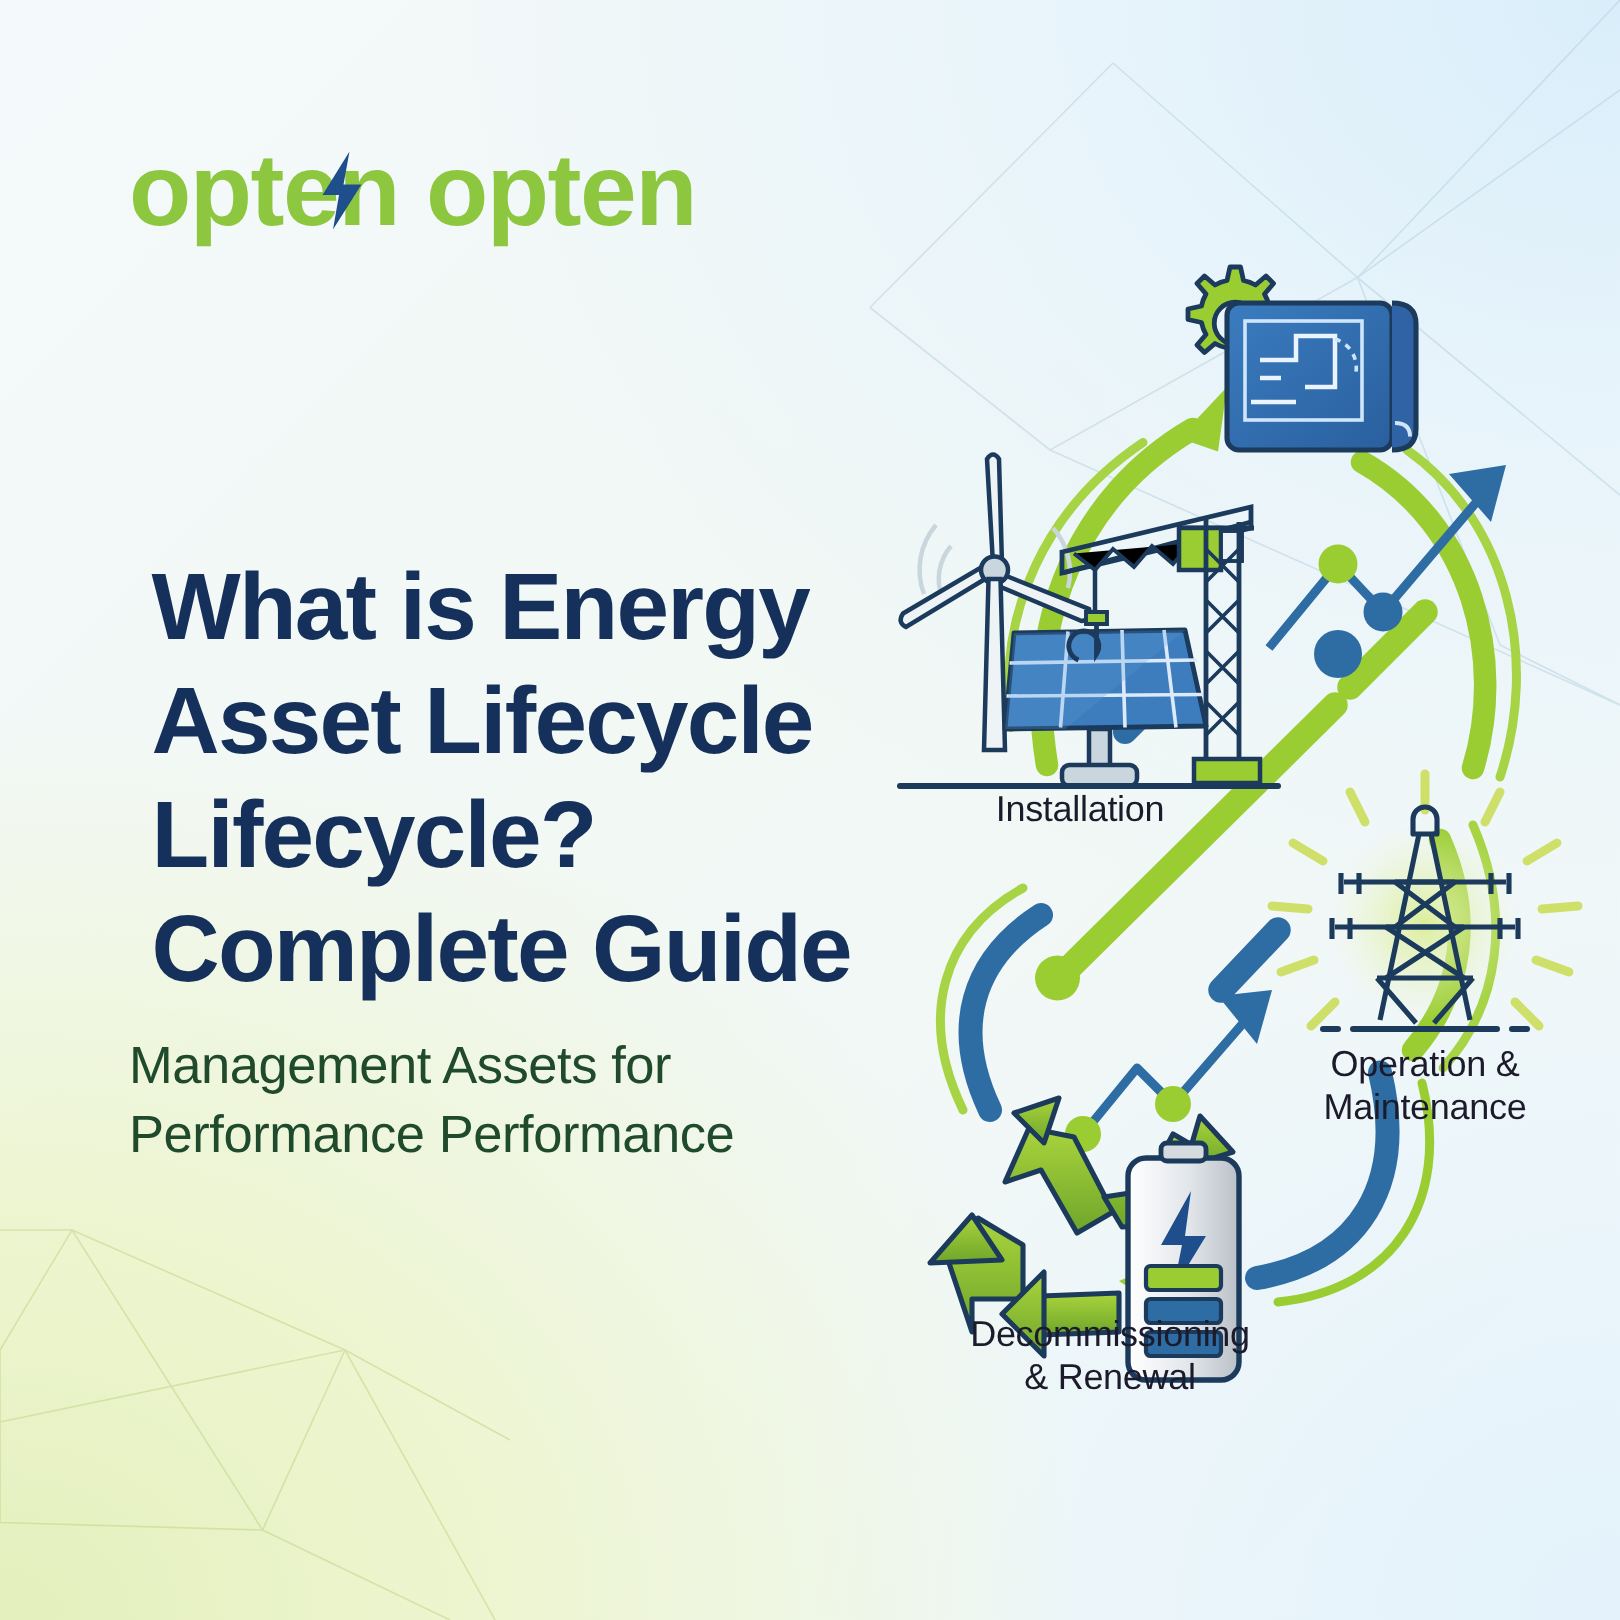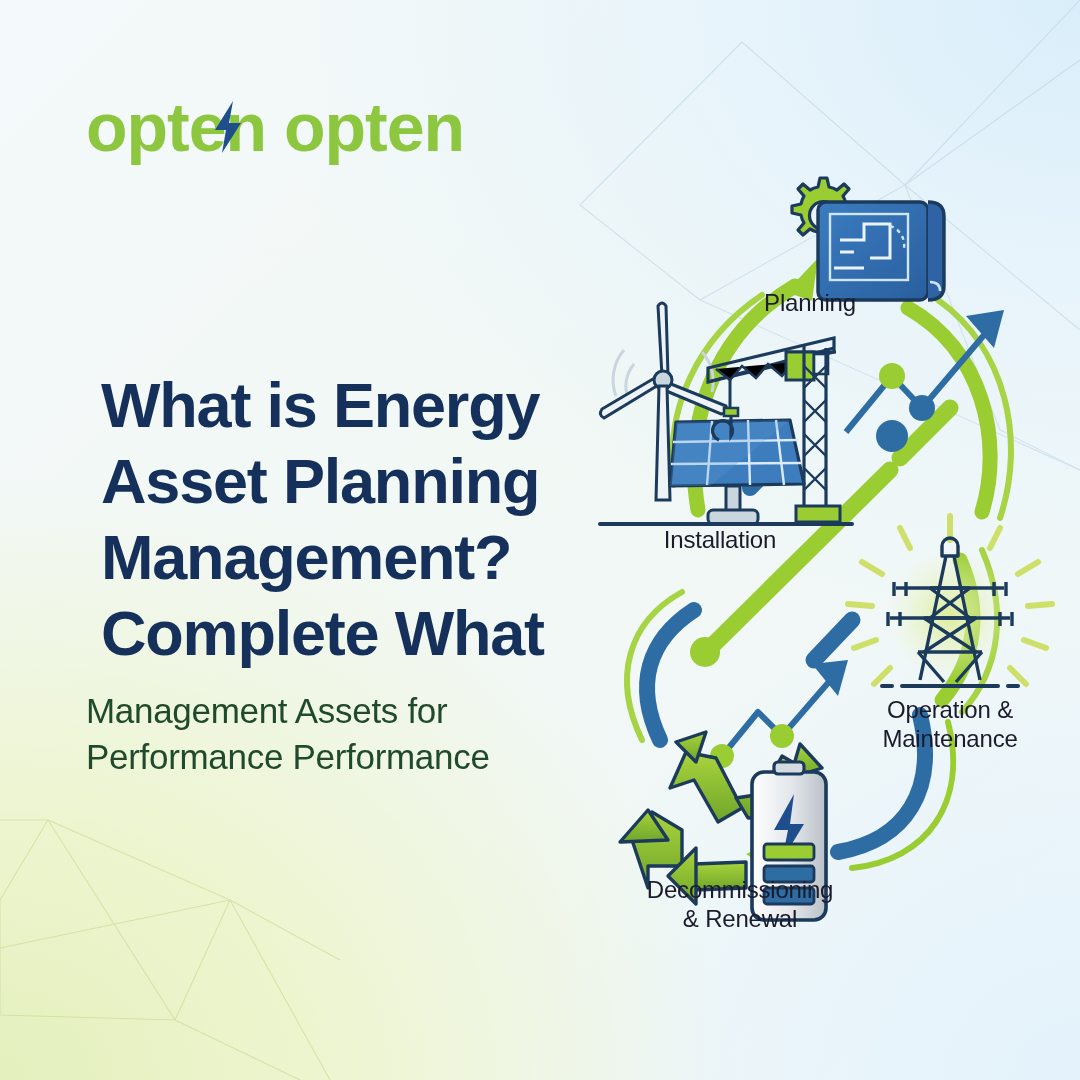--- a/index.html
+++ b/index.html
@@ -127,23 +127,23 @@
   <div class="logo">
     <div class="logo-text">opten opten</div>
     <svg class="logo-bolt" viewBox="0 0 42 56">
       <path d="M26 2 L8 31 L19 31 L15 54 L34 24 L22 24 Z" fill="#1f4e8c"></path>
     </svg>
   </div>
 
   <div class="headline">
     <h1>
       <span>What is Energy</span><br>
-      <span>Asset Planning</span><br>
-      <span>Management?</span><br>
-      <span>Complete What</span>
+      <span>Asset Lifecycle</span><br>
+      <span>Lifecycle?</span><br>
+      <span>Complete Guide</span>
     </h1>
   </div>
 
   <div class="subhead">
     <span>Management Assets for</span><br>
     <span>Performance Performance</span>
   </div>
 
   <div class="diagram">
 
@@ -331,21 +331,20 @@
 
         <rect x="162" y="632" width="74" height="148" rx="12" fill="url(#battGrad)" stroke="#1b3a5c" stroke-width="3.6"></rect>
         <rect x="184" y="622" width="30" height="12" rx="4" fill="#d6dbe0" stroke="#1b3a5c" stroke-width="3.2"></rect>
         <path d="M204 654 L184 690 L198 690 L192 720 L214 684 L200 684 Z" fill="#1f4e8c"></path>
         <rect x="174" y="704" width="50" height="16" rx="3" fill="#9acd32" stroke="#1b3a5c" stroke-width="2.8"></rect>
         <rect x="174" y="726" width="50" height="16" rx="3" fill="#2e6da4" stroke="#1b3a5c" stroke-width="2.8"></rect>
         <rect x="174" y="748" width="50" height="16" rx="3" fill="#2e6da4" stroke="#1b3a5c" stroke-width="2.8"></rect>
       </g>
     </svg>
 
-    <div class="node-label lbl-planning">Planning</div>
 
     <div class="node-label lbl-install">Installation</div>
 
     <div class="node-label lbl-decom">
       <span>Decommissioning</span><br>
       <span>&amp; Renewal</span>
     </div>
 
     <div class="node-label lbl-opmaint">
       <span>Operation &amp;</span><br>

